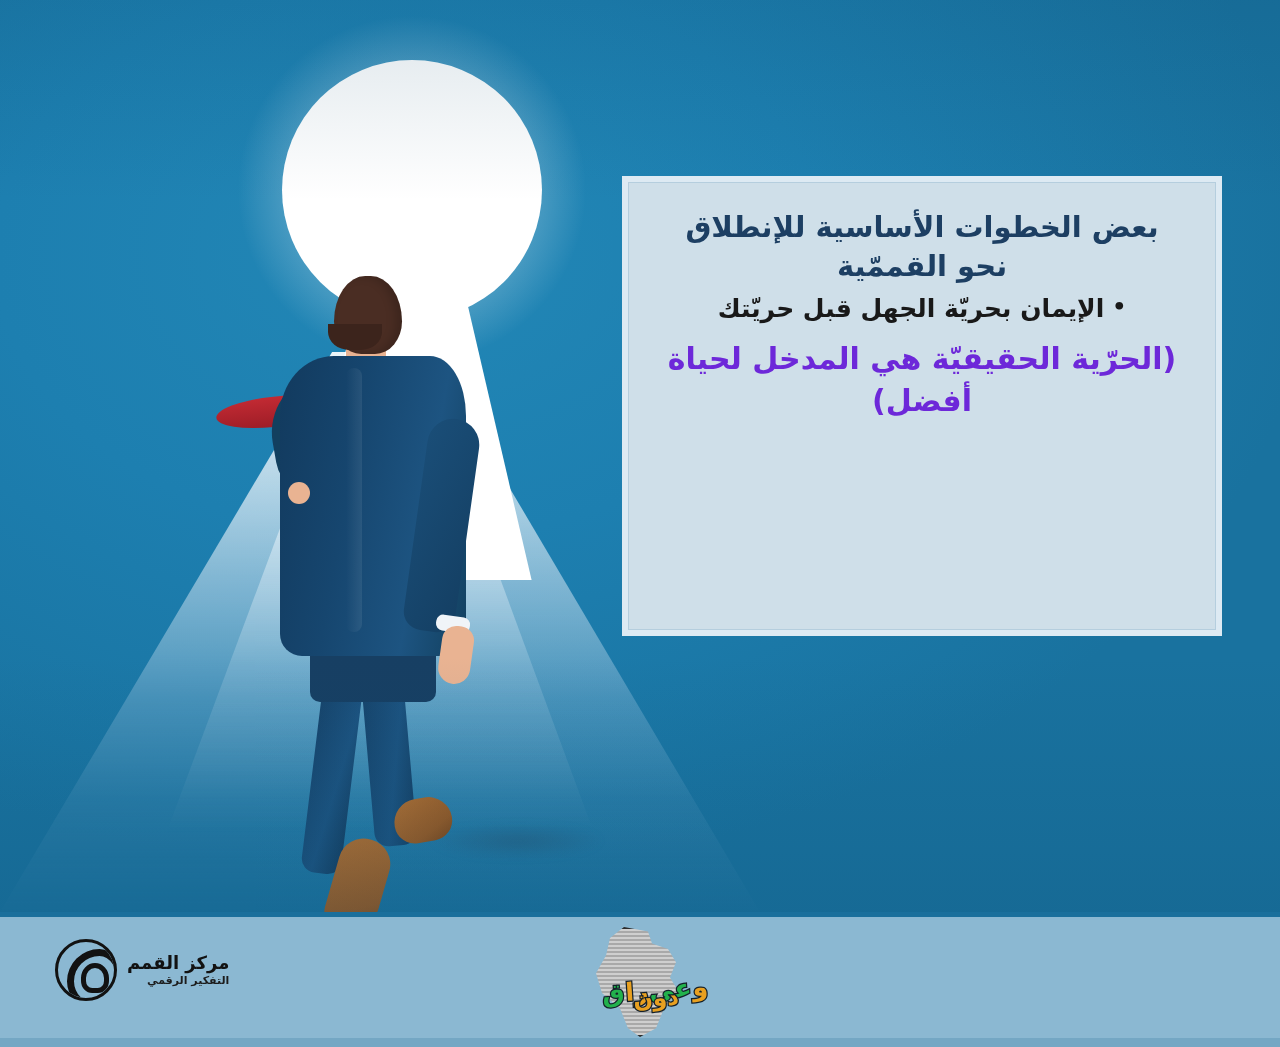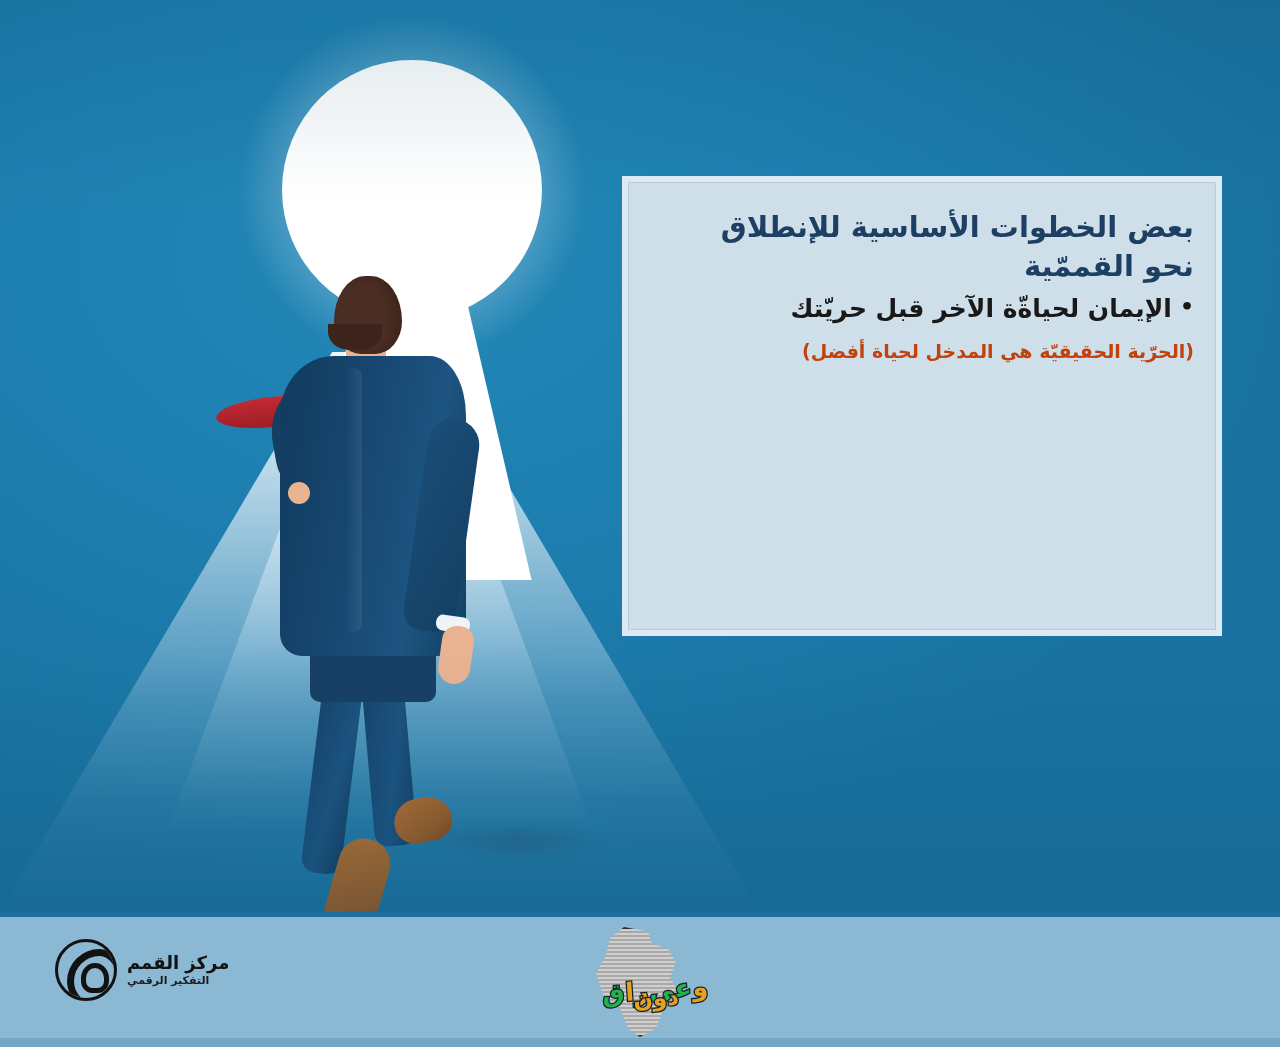--- a/index.html
+++ b/index.html
@@ -244,21 +244,21 @@
   .panel {
     position: absolute;
     left: 622px;
     top: 176px;
     width: 600px;
     height: 460px;
     background: #cfdfe9;
     border: 6px solid rgba(226,238,246,0.72);
     box-shadow: 0 0 0 1px rgba(160,192,214,0.55) inset;
     padding: 26px 22px 18px 22px;
-    text-align: right;
+    text-align: center;
     direction: rtl;
   }
 
   .panel-title {
     color: #1d3f63;
     font-weight: bold;
     font-size: 29px;
     line-height: 1.34;
     margin: 0 0 6px 0;
     letter-spacing: 0px;
@@ -280,23 +280,23 @@
   }
   .bullet-item .dot {
     display: inline-block;
     vertical-align: 0.14em;
     margin-left: 8px;
     font-size: 22px;
     line-height: 1;
   }
 
   .panel-note {
-    color: #c2410c;
-    font-weight: bold;
-    font-size: 19px;
+    color: #6d28d9;
+    font-weight: bold;
+    font-size: 30px;
     line-height: 1.4;
     margin: 12px 0 0 0;
   }
 
   
   .footer {
     position: absolute;
     left: 0;
     top: 912px;
     width: 1280px;
@@ -338,21 +338,21 @@
     border-radius: 56% 44% 48% 52% / 52% 56% 44% 48%;
   }
   .brand-mark::after {
     content: "";
     position: absolute;
     left: 23px; top: 21px;
     width: 18px; height: 20px;
     border: 5px solid #121212;
     border-radius: 50% 50% 40% 40%;
   }
-  .brand-words { text-align: left; line-height: 1.1; }
+  .brand-words { text-align: right; line-height: 1.1; }
   .brand-name {
     color: #121212;
     font-weight: bold;
     font-size: 18px;
     letter-spacing: 0.5px;
   }
   .brand-sub {
     color: #1c1c1c;
     font-size: 11px;
     font-weight: bold;
@@ -461,21 +461,21 @@
 
   <div class="panel">
 
     <h1 class="panel-title">
       <span>بعض الخطوات الأساسية للإنطلاق</span><br>
       <span>نحو القممّية</span>
     </h1>
 
     <ul class="bullet-list">
       <li class="bullet-item">
-        <span class="dot">•</span><span>الإيمان لحياةّة الآخر قبل حريّتك</span>
+        <span class="dot">•</span><span>الإيمان بحريّة الجهل قبل حريّتك</span>
       </li>
     </ul>
 
     <p class="panel-note">(الحرّية الحقيقيّة هي المدخل لحياة أفضل)</p>
   </div>
 
   <div class="footer">
 
     <div class="brand-left">
       <div class="brand-mark"></div>

